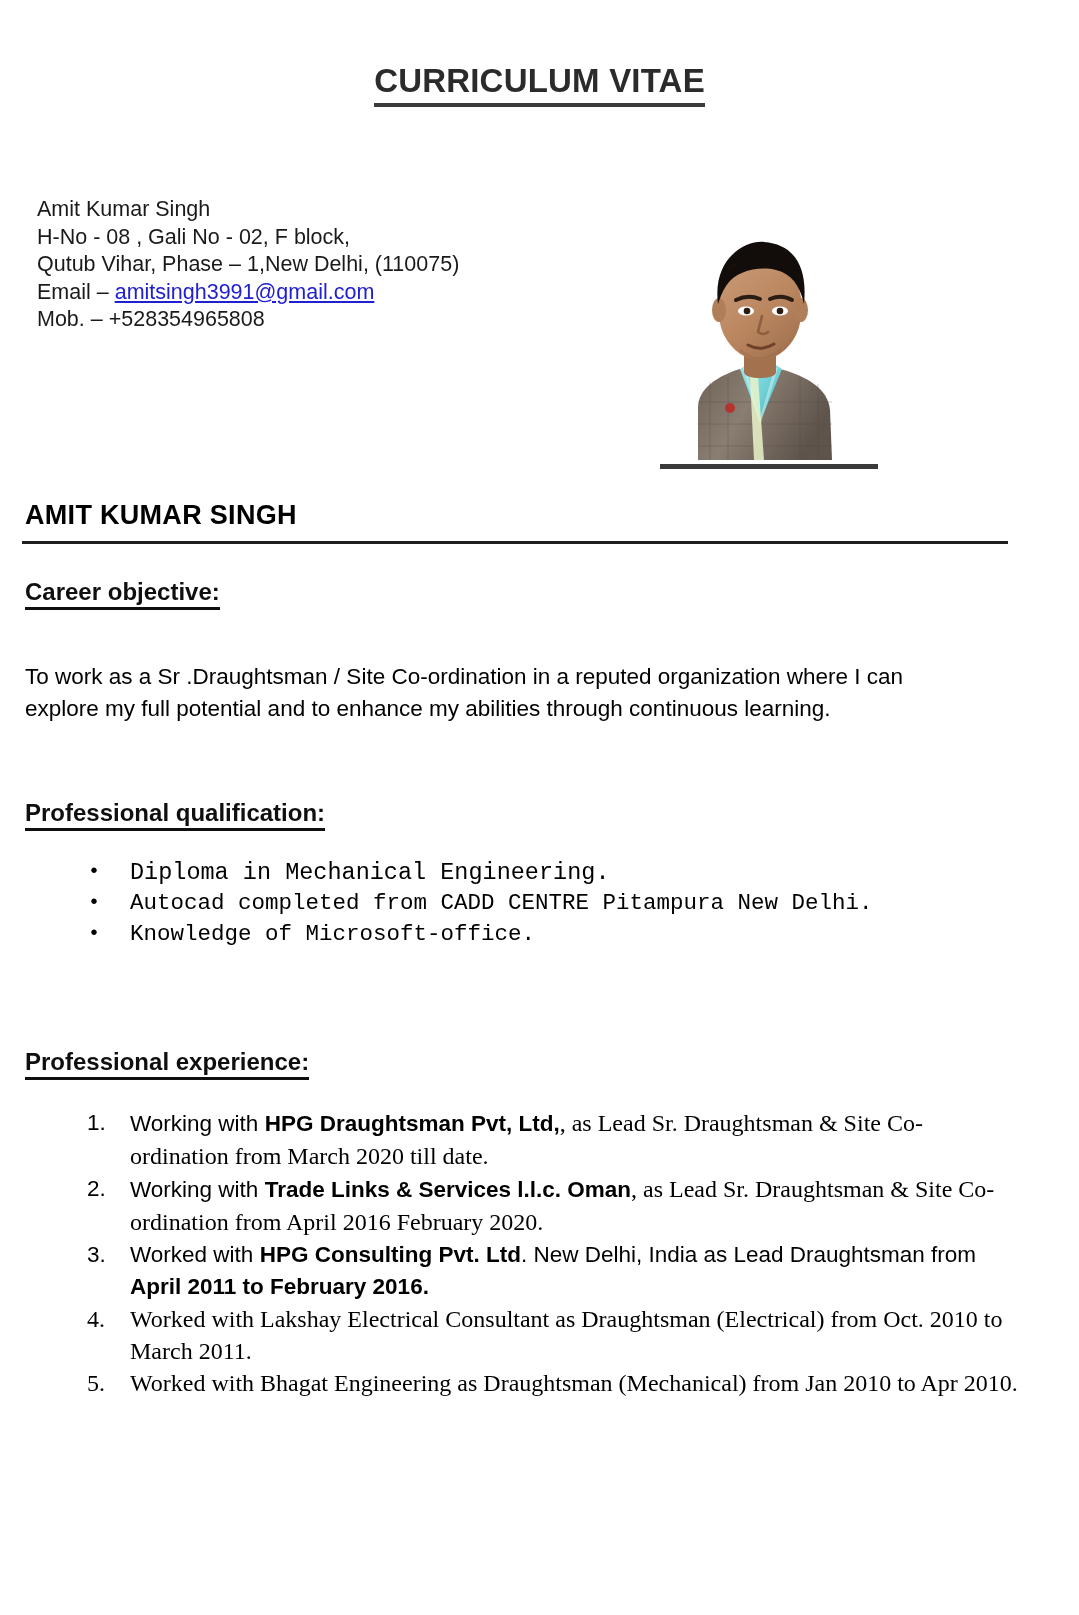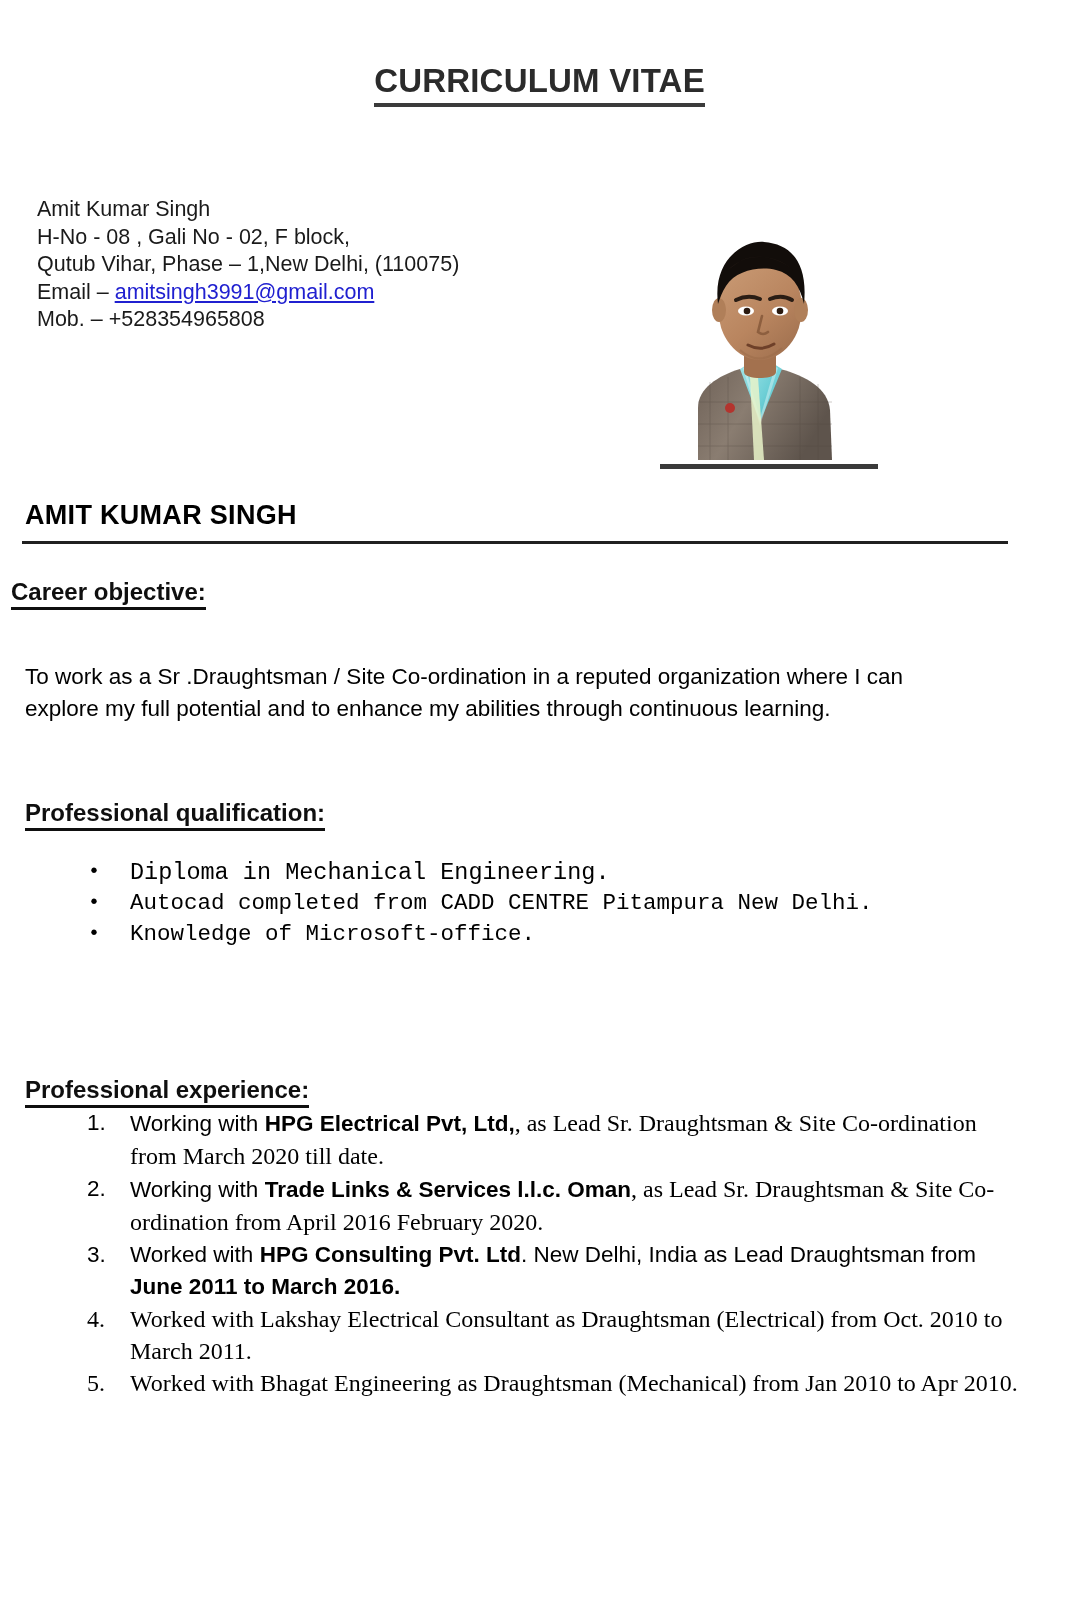--- a/index.html
+++ b/index.html
@@ -110,23 +110,23 @@
     position: absolute;
     font-size: 24px;
     font-weight: bold;
     color: #0f0f0f;
   }
   .section-heading span {
     display: inline-block;
     border-bottom: 3px solid #0f0f0f;
     padding-bottom: 1px;
   }
-  #heading-objective { left: 11px; top: 578px; }
+  #heading-objective { left: 25px; top: 578px; }
   #heading-qualification { left: 25px; top: 799px; }
-  #heading-experience { left: 25px; top: 1076px; }
+  #heading-experience { left: 25px; top: 1048px; }
 
   
   .objective-text {
     position: absolute;
     left: 25px;
     top: 661px;
     width: 930px;
     font-size: 22.5px;
     line-height: 32px;
   }
@@ -300,27 +300,27 @@
     <li class="serif">Diploma in Mechanical Engineering.</li>
     <li>Autocad completed from CADD CENTRE Pitampura New Delhi.</li>
     <li>Knowledge of Microsoft-office.</li>
   </ul>
 
   <div class="section-heading" id="heading-experience">
     <span>Professional experience:</span>
   </div>
   <ol class="exp-list">
     <li>
-      <span class="exp-num">1.</span><span>Working with </span><b>HPG Electrical Pvt, Ltd,</b><span class="s">, as Lead Sr. Draughtsman &amp;  Site Co-ordination from March 2020 till date.</span>
+      <span class="exp-num">1.</span><span>Working with </span><b>HPG Draughtsman Pvt, Ltd,</b><span class="s">, as Lead Sr. Draughtsman &amp;  Site Co-ordination from March 2020 till date.</span>
     </li>
     <li>
       <span class="exp-num">2.</span><span>Working with </span><b>Trade Links &amp; Services l.l.c. Oman</b><span class="s">, as Lead Sr. Draughtsman &amp; Site Co-ordination from April 2016 February 2020.</span>
     </li>
     <li>
-      <span class="exp-num">3.</span><span>Worked with </span><b>HPG Consulting Pvt. Ltd</b><span>. New Delhi, India as Lead Draughtsman from </span><b>June 2011 to March 2016.</b>
+      <span class="exp-num">3.</span><span>Worked with </span><b>HPG Consulting Pvt. Ltd</b><span>. New Delhi, India as Lead Draughtsman from </span><b>April 2011 to February 2016.</b>
     </li>
     <li class="serif-item">
       <span class="exp-num">4.</span><span>Worked with Lakshay Electrical Consultant as Draughtsman (Electrical) from Oct. 2010 to March 2011.</span>
     </li>
     <li class="serif-item">
       <span class="exp-num">5.</span><span>Worked with Bhagat Engineering as Draughtsman (Mechanical) from Jan 2010 to Apr 2010.</span>
     </li>
   </ol>
 
 </div>

